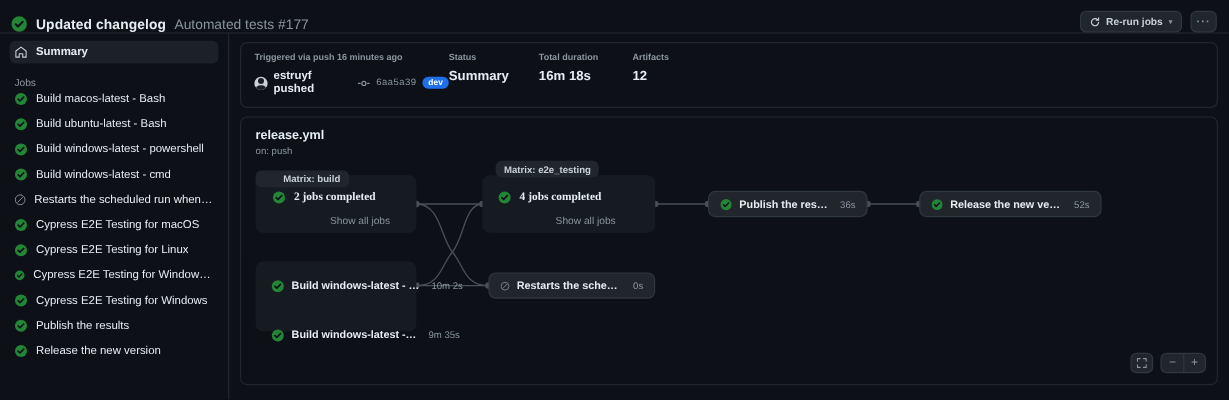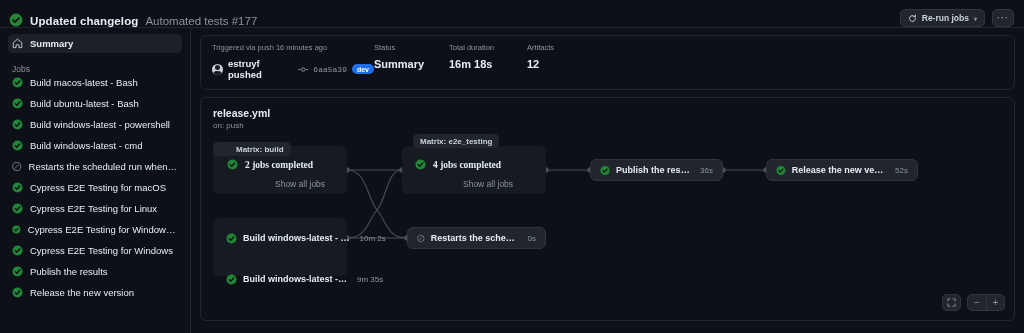--- a/index.html
+++ b/index.html
@@ -77,21 +77,21 @@
   .summary-card {
     border: 1px solid #21262d; border-radius: 6px;
     background: #0d1117;
     padding: 7px 11px 9px 11px;
     display: flex;
   }
   .sc-col { display: flex; flex-direction: column; gap: 6px; }
   .sc-col.trig { width: 162px; }
   .sc-col.status { width: 75px; }
   .sc-col.dur { width: 78px; }
-  .sc-label { font-size: 7.5px; color: #8b949e; }
+  .sc-label { font-size: 7.5px; color: #8b949e; font-weight: bold; }
   .sc-value { font-size: 11px; font-weight: bold; color: #e6edf3; }
   .sc-actor { display: flex; align-items: center; gap: 5px; }
   .sc-actor .name { font-size: 9.5px; font-weight: bold; color: #e6edf3; }
   .avatar {
     width: 11px; height: 11px; border-radius: 50%;
     background: #c9d1d9; position: relative; overflow: hidden; flex: 0 0 auto;
   }
   .avatar::before {
     content: ""; position: absolute; left: 3px; top: 1.5px;
     width: 5px; height: 5px; border-radius: 50%; background: #1b1f24;

